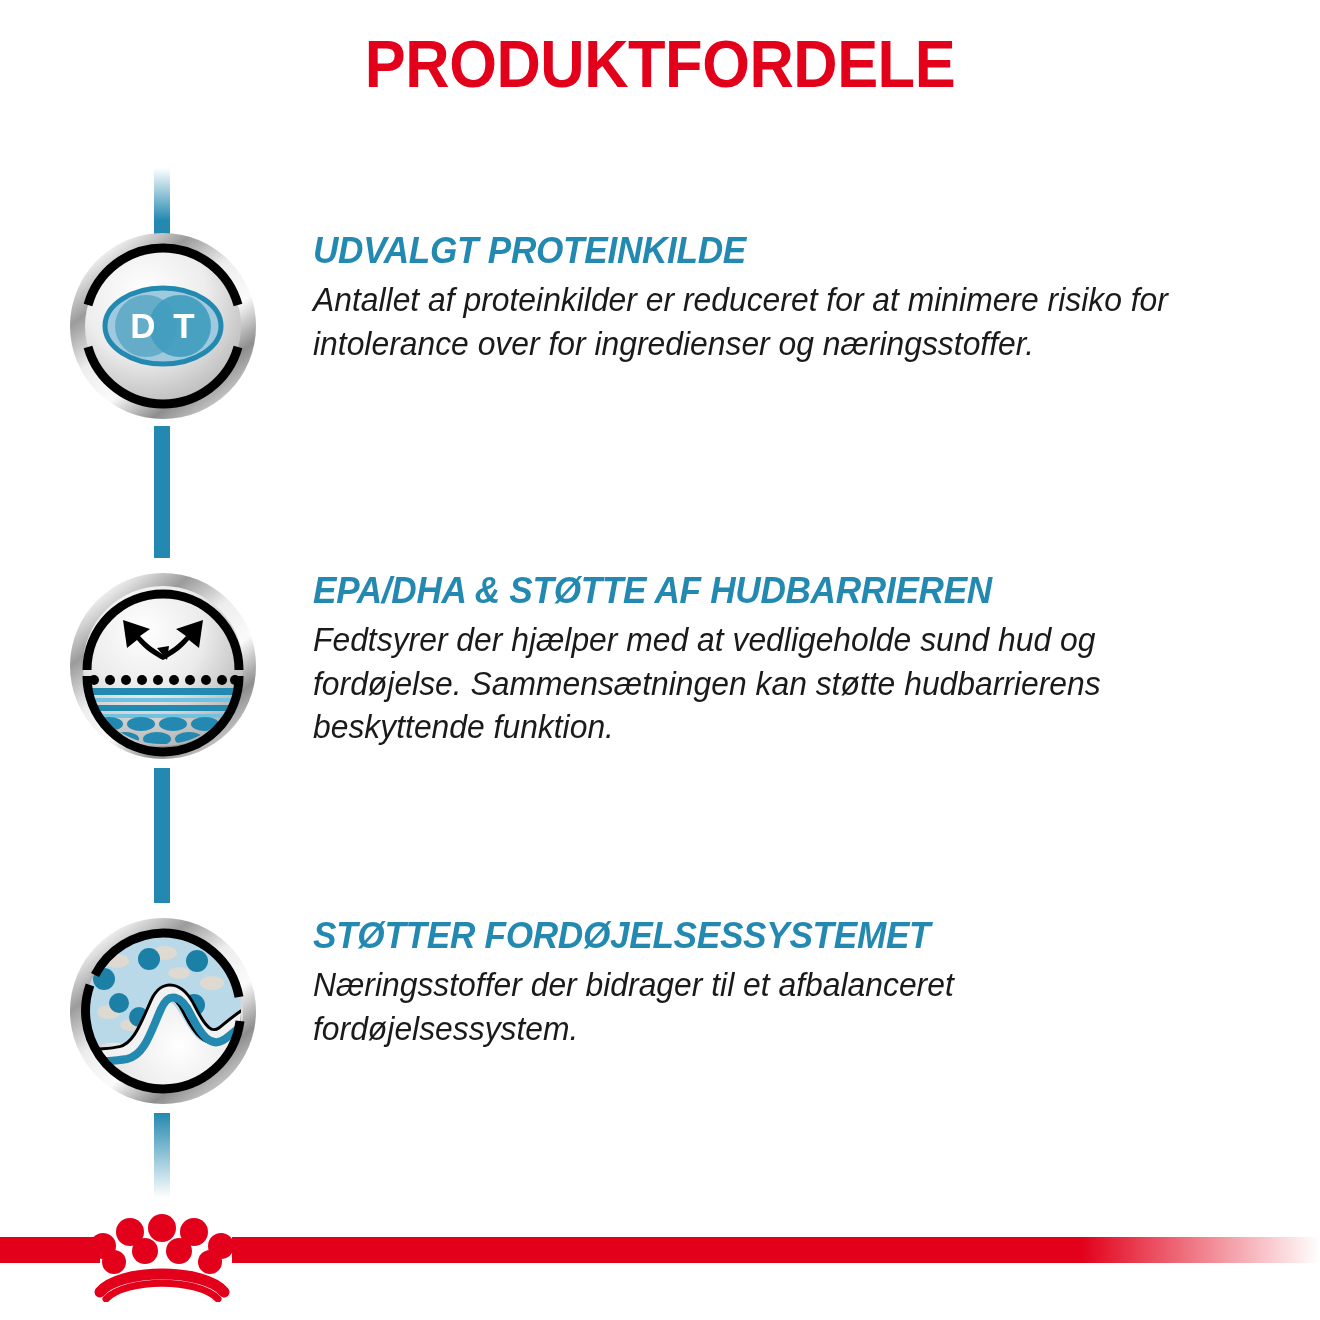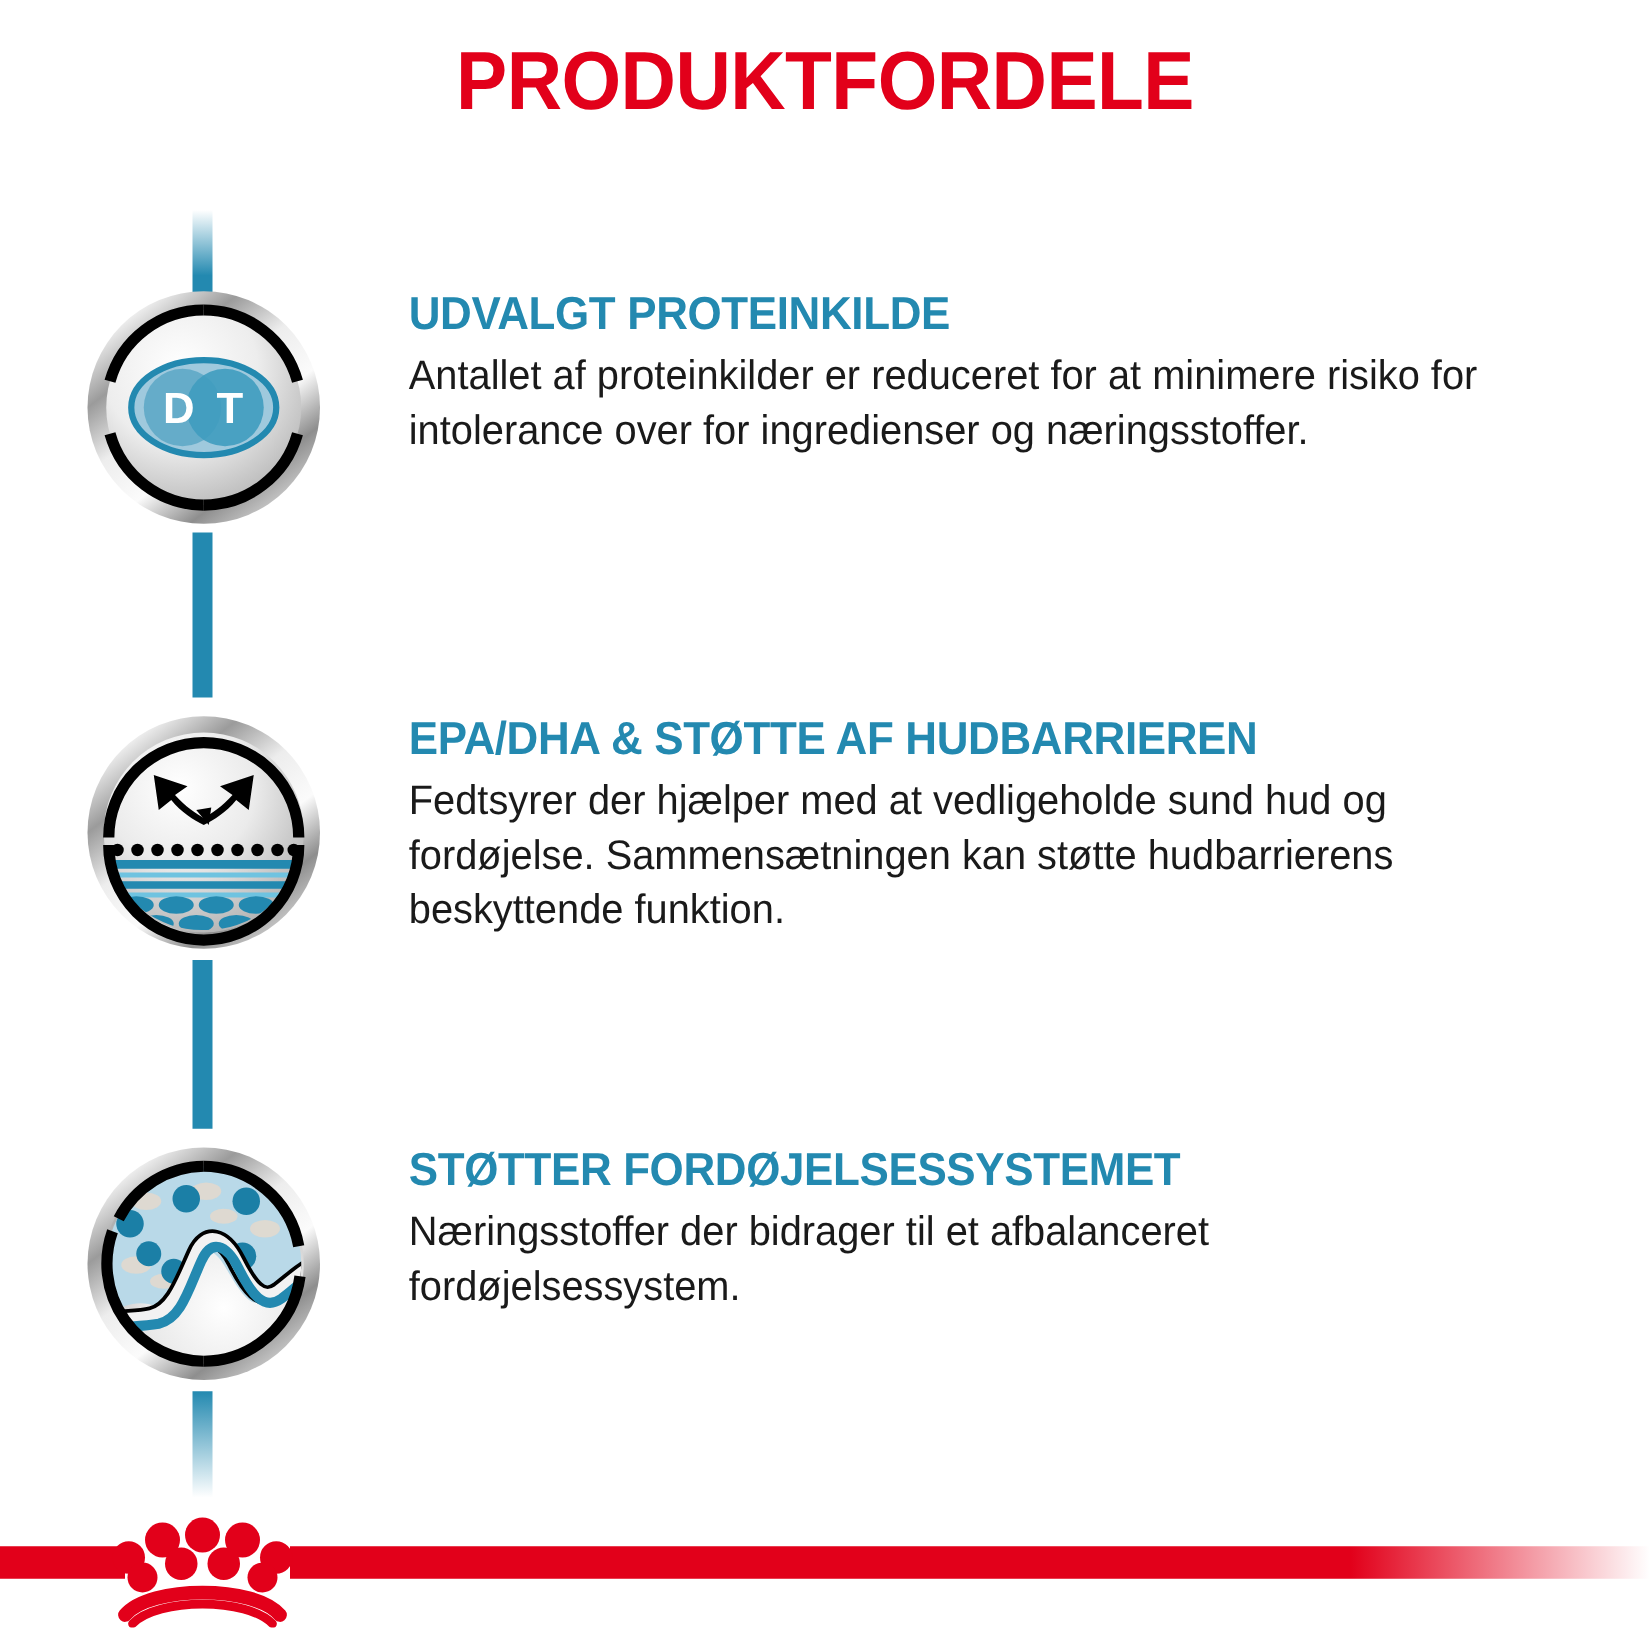--- a/index.html
+++ b/index.html
@@ -80,23 +80,24 @@
     position: absolute;
     left: 69px;
     top: 0;
     width: 188px;
     height: 188px;
   }
   .icon-wrap svg { display: block; }
 
   .text-block {
     position: absolute;
-    left: 327px;
+    left: 313px;
     top: 0;
     width: 945px;
+    font-style: italic;
   }
   .bullet-title {
     font-size: 37px;
     font-weight: bold;
     color: #2389b0;
     letter-spacing: -0.3px;
     line-height: 1.0;
     margin: 0 0 9px 0;
     transform: scaleX(0.95);
     transform-origin: left top;

